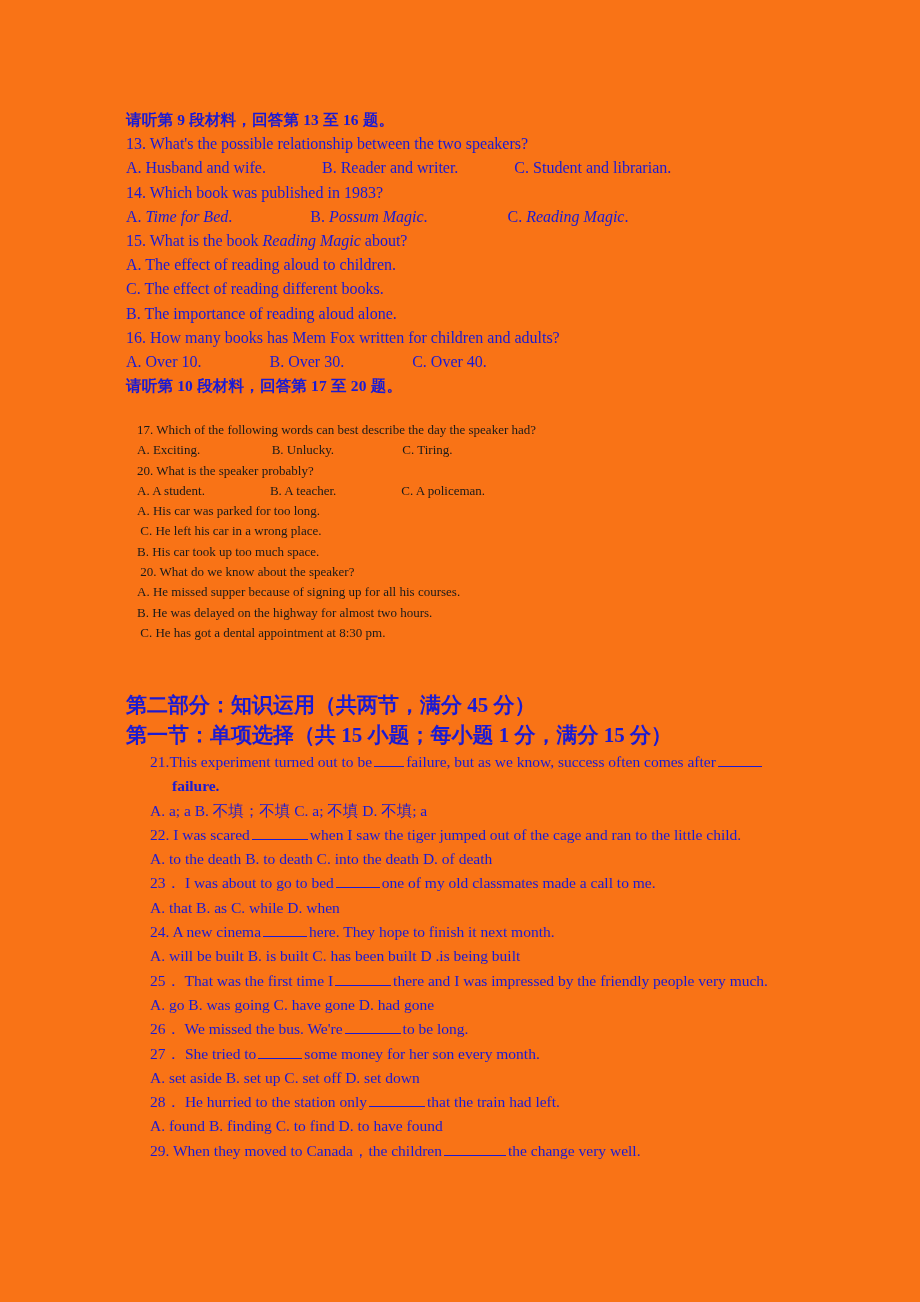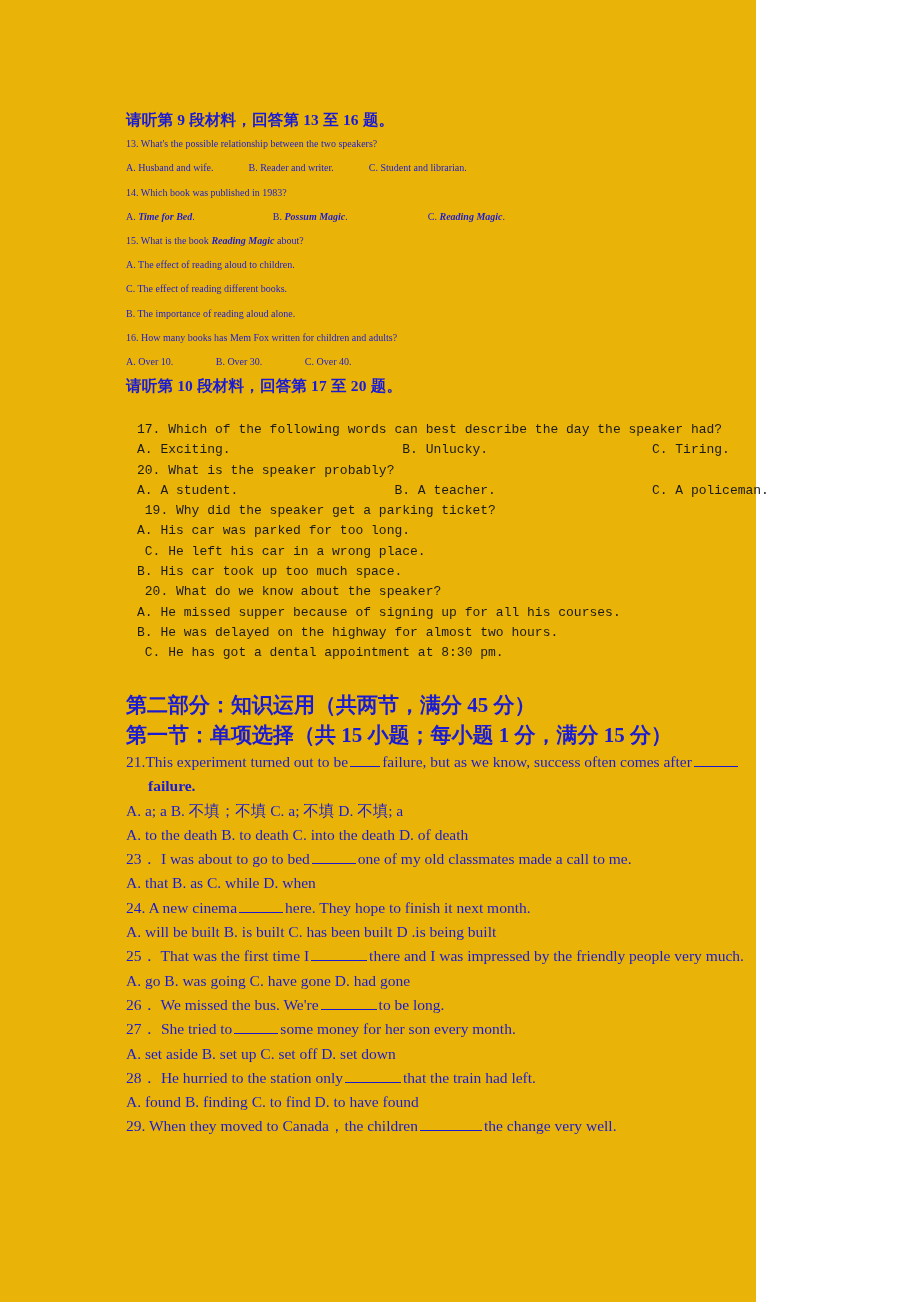--- a/index.html
+++ b/index.html
@@ -10,62 +10,62 @@
   body {
     width: 920px;
     height: 1302px;
     position: relative;
     font-family: "Liberation Serif", "DejaVu Serif", serif;
     overflow: hidden;
   }
   .page {
     position: absolute;
     left: 0; top: 0;
-    width: 756px;
+    width: 920px;
     height: 1302px;
-    background: #eab308;
+    background: #f97316;
   }
   .content {
     position: absolute;
     left: 126px;
     top: 108px;
     width: 680px;
   }
   .cn-head {
     color: #1b1bd4;
     font-weight: bold;
     font-size: 15.5px;
     line-height: 24.2px;
     white-space: nowrap;
     letter-spacing: 0.2px;
   }
   .q-line {
     color: #1b1bd4;
-    font-size: 10px;
+    font-size: 16px;
     line-height: 24.2px;
     white-space: nowrap;
   }
-  .it { font-style: italic; font-weight: bold; }
+  .it { font-style: italic; }
 
   
   .opts { display: block; white-space: pre; }
 
   
   .black-block {
     position: absolute;
     left: 137px;
     top: 420px;
     width: 560px;
   }
   .bk-line {
     color: #1a1a1a;
     font-size: 13px;
     line-height: 20.3px;
     white-space: pre;
-    font-family: Liberation Mono, monospace;
+    font-family: Liberation Serif, serif;
   }
 
   
   .part2 {
     position: absolute;
     left: 126px;
     top: 690px;
     width: 690px;
   }
   .p2-head {
@@ -73,20 +73,21 @@
     font-weight: bold;
     font-size: 21px;
     line-height: 30px;
     white-space: nowrap;
   }
   .p2-line {
     color: #1b1bd4;
     font-size: 15.5px;
     line-height: 24.3px;
     white-space: nowrap;
+    margin-left: 24px;
   }
   .blank {
     display: inline-block;
     border-bottom: 1px solid #1b1bd4;
     vertical-align: baseline;
     height: 0.92em;
     margin: 0 2px;
   }
   .b-sm { width: 30px; }
   .b-md { width: 44px; }
@@ -123,40 +124,40 @@
     <div class="cn-head">请听第 10 段材料，回答第 17 至 20 题。</div>
   </div>
 
   <div class="black-block">
     <div class="bk-line">17. Which of the following words can best describe the day the speaker had?</div>
     <div class="bk-line">A. Exciting.                      B. Unlucky.                     C. Tiring.</div>
 
     <div class="bk-line">20. What is the speaker probably?</div>
     <div class="bk-line">A. A student.                    B. A teacher.                    C. A policeman.</div>
 
-    <div class="bk-line"> 19. Why did the speaker get a parking ticket?</div>
     <div class="bk-line">A. His car was parked for too long.</div>
     <div class="bk-line"> C. He left his car in a wrong place.</div>
     <div class="bk-line">B. His car took up too much space.</div>
 
     <div class="bk-line"> 20. What do we know about the speaker?</div>
     <div class="bk-line">A. He missed supper because of signing up for all his courses.</div>
     <div class="bk-line">B. He was delayed on the highway for almost two hours.</div>
     <div class="bk-line"> C. He has got a dental appointment at 8:30 pm.</div>
   </div>
 
   <div class="part2">
 
     <div class="p2-head">第二部分：知识运用（共两节，满分 45 分）</div>
     <div class="p2-head">第一节：单项选择（共 15 小题；每小题 1 分，满分 15 分）</div>
 
     <div class="p2-line"><span>21.</span><span>This experiment turned out to be</span><span class="blank b-sm"></span><span>failure, but as we know, success often comes after</span><span class="blank b-md"></span></div>
     <div class="p2-line indent">failure.</div>
     <div class="p2-line opts">     A. a; a                B. 不填；不填          C. a; 不填         D. 不填; a</div>
 
+    <div class="p2-line"><span>22.</span><span> I was scared</span><span class="blank b-lg"></span><span>when I saw the tiger jumped out of the cage and ran to the little child.</span></div>
     <div class="p2-line opts">   A. to the death        B. to death      C. into the death         D. of death</div>
 
     <div class="p2-line"><span>23．</span><span> I was about to go to bed</span><span class="blank b-md"></span><span>one of my old classmates made a call to me.</span></div>
     <div class="p2-line opts">    A. that  B. as       C. while        D. when</div>
 
     <div class="p2-line"><span>24.</span><span> A new cinema</span><span class="blank b-md"></span><span>here. They hope to finish it next month.</span></div>
     <div class="p2-line opts">     A. will be built        B. is built                    C. has been built     D .is being built</div>
 
     <div class="p2-line"><span>25．</span><span> That was the first time I</span><span class="blank b-lg"></span><span>there and I was impressed by the friendly people very much.</span></div>
     <div class="p2-line opts">   A. go     B. was going       C. have gone       D. had gone</div>

